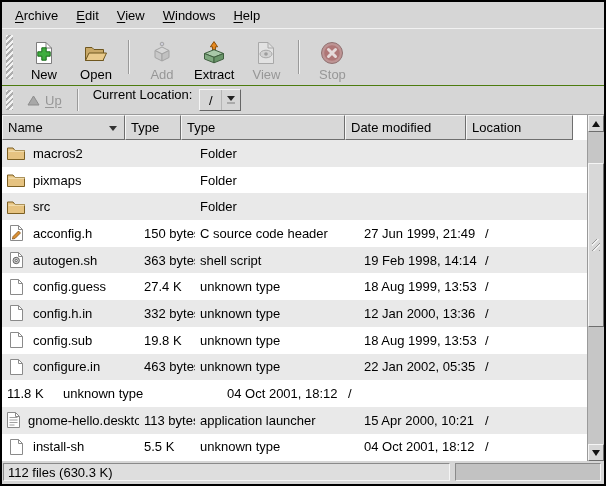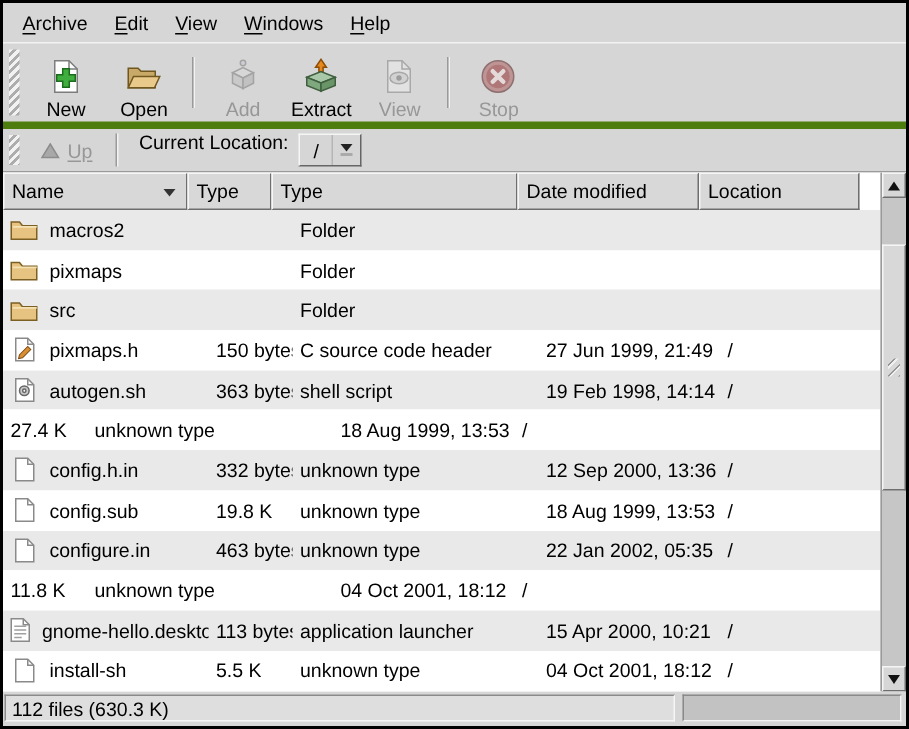--- a/index.html
+++ b/index.html
@@ -15,21 +15,21 @@
   }
 
   
   .menubar { height:26px; flex:0 0 26px; display:flex; align-items:center; padding-left:4px; }
   .menu-item { padding:4px 9px; cursor:default; }
   .menu-item u { text-underline-offset:2px; }
 
   
   .toolbar {
     height:58px; flex:0 0 58px;
-    border-top:1px solid #f2f2f2; border-bottom:5px solid #4d7c0f;
+    border-top:1px solid #f2f2f2; border-bottom:1px solid #4d7c0f;
     display:flex; align-items:center; padding:2px 2px;
   }
   .grip {
     width:7px; height:44px; margin:0 5px 0 2px;
     background:repeating-linear-gradient(135deg,#f2f2f2 0 2px,#adadad 2px 4px);
   }
   .locationbar .grip { height:20px; }
   .tbtn {
     min-width:52px; height:52px; padding:2px 6px 1px;
     display:flex; flex-direction:column; align-items:center; justify-content:flex-end; gap:1px;
@@ -270,21 +270,21 @@
           </div>
           <div class="trow">
             <div class="tcell name" style="width:137px">
               <span class="ficon">
                 <svg width="15" height="18" viewBox="0 0 15 18">
                   <path d="M1.5 1.5h8l4 4v11h-12z" fill="#fff" stroke="#8a8a8a"></path>
                   <path d="M9.5 1.5v4h4" fill="none" stroke="#8a8a8a"></path>
                   <path d="M4 12.5l5.5-5.5 2 2-5.5 5.5-2.6.6z" fill="#d98f33" stroke="#7c4a12" stroke-width="0.7"></path>
                 </svg>
               </span>
-              <span>pixmaps.h</span>
+              <span>acconfig.h</span>
             </div>
             <div class="tcell" style="width:56px">150 bytes</div>
             <div class="tcell" style="width:164px">C source code header</div>
             <div class="tcell" style="width:121px">27 Jun 1999, 21:49</div>
             <div class="tcell" style="width:107px">/</div>
           </div>
           <div class="trow alt">
             <div class="tcell name" style="width:137px">
               <span class="ficon">
                 <svg width="15" height="18" viewBox="0 0 15 18">
@@ -295,38 +295,47 @@
                 </svg>
               </span>
               <span>autogen.sh</span>
             </div>
             <div class="tcell" style="width:56px">363 bytes</div>
             <div class="tcell" style="width:164px">shell script</div>
             <div class="tcell" style="width:121px">19 Feb 1998, 14:14</div>
             <div class="tcell" style="width:107px">/</div>
           </div>
           <div class="trow">
+            <div class="tcell name" style="width:137px">
+              <span class="ficon">
+                <svg width="15" height="18" viewBox="0 0 15 18">
+                  <path d="M1.5 1.5h8l4 4v11h-12z" fill="#fff" stroke="#8a8a8a"></path>
+                  <path d="M9.5 1.5v4h4" fill="none" stroke="#8a8a8a"></path>
+                </svg>
+              </span>
+              <span>config.guess</span>
+            </div>
             <div class="tcell" style="width:56px">27.4 K</div>
             <div class="tcell" style="width:164px">unknown type</div>
             <div class="tcell" style="width:121px">18 Aug 1999, 13:53</div>
             <div class="tcell" style="width:107px">/</div>
           </div>
           <div class="trow alt">
             <div class="tcell name" style="width:137px">
               <span class="ficon">
                 <svg width="15" height="18" viewBox="0 0 15 18">
                   <path d="M1.5 1.5h8l4 4v11h-12z" fill="#fff" stroke="#8a8a8a"></path>
                   <path d="M9.5 1.5v4h4" fill="none" stroke="#8a8a8a"></path>
                 </svg>
               </span>
               <span>config.h.in</span>
             </div>
             <div class="tcell" style="width:56px">332 bytes</div>
             <div class="tcell" style="width:164px">unknown type</div>
-            <div class="tcell" style="width:121px">12 Sep 2000, 13:36</div>
+            <div class="tcell" style="width:121px">12 Jan 2000, 13:36</div>
             <div class="tcell" style="width:107px">/</div>
           </div>
           <div class="trow">
             <div class="tcell name" style="width:137px">
               <span class="ficon">
                 <svg width="15" height="18" viewBox="0 0 15 18">
                   <path d="M1.5 1.5h8l4 4v11h-12z" fill="#fff" stroke="#8a8a8a"></path>
                   <path d="M9.5 1.5v4h4" fill="none" stroke="#8a8a8a"></path>
                 </svg>
               </span>

